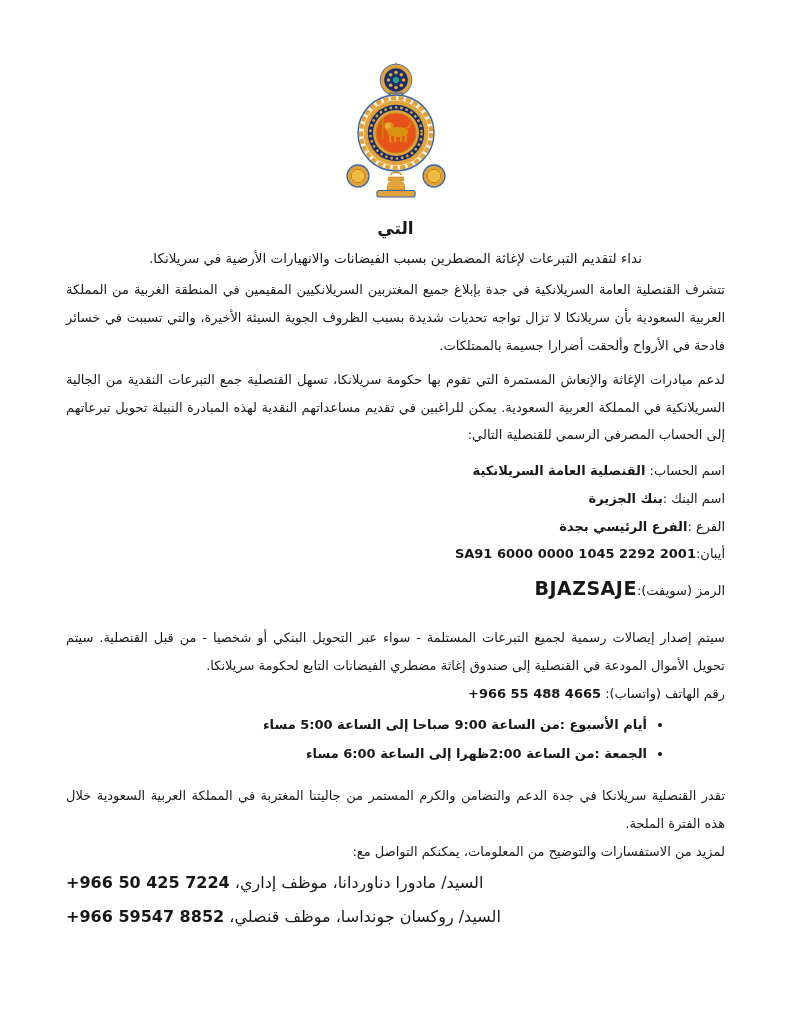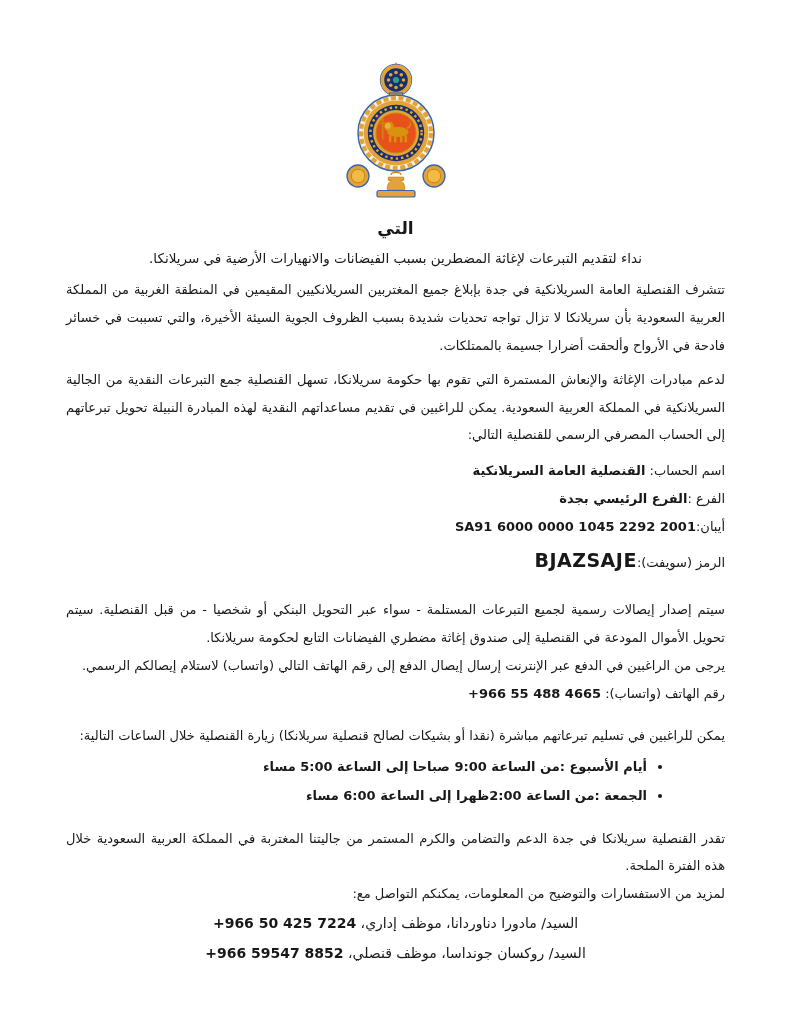--- a/index.html
+++ b/index.html
@@ -77,23 +77,23 @@
   }
   .hours-list li {
     font-size: 13px;
     font-weight: bold;
     line-height: 2.25;
     text-align: right;
   }
   .closing { margin-top: 14px; }
   .contact-line {
     margin: 0;
-    font-size: 14px;
+    font-size: 16px;
     line-height: 2.15;
-    text-align: center;
+    text-align: left;
   }
 </style>
 </head>
 <body>
 
 <div class="page">
 
   <div class="emblem-wrap">
     <svg width="106" height="140" viewBox="0 0 104 140" aria-hidden="true">
 
@@ -157,33 +157,32 @@
   </div>
 
   <h1 class="doc-title">التي</h1>
   <h2 class="doc-subtitle">نداء لتقديم التبرعات لإغاثة المضطرين بسبب الفيضانات والانهيارات الأرضية في سريلانكا.</h2>
 
   <p class="para">تتشرف القنصلية العامة السريلانكية في جدة بإبلاغ جميع المغتربين السريلانكيين المقيمين في المنطقة الغربية من المملكة العربية السعودية بأن سريلانكا لا تزال تواجه تحديات شديدة بسبب الظروف الجوية السيئة الأخيرة، والتي تسببت في خسائر فادحة في الأرواح وألحقت أضرارا جسيمة بالممتلكات.</p>
   <p class="para">لدعم مبادرات الإغاثة والإنعاش المستمرة التي تقوم بها حكومة سريلانكا، تسهل القنصلية جمع التبرعات النقدية من الجالية السريلانكية في المملكة العربية السعودية. يمكن للراغبين في تقديم مساعداتهم النقدية لهذه المبادرة النبيلة تحويل تبرعاتهم إلى الحساب المصرفي الرسمي للقنصلية التالي:</p>
 
   <div class="bank">
     <p><span>اسم الحساب: </span><span class="bold-val">القنصلية العامة السريلانكية</span></p>
+    <p><span>اسم البنك :</span><span class="bold-val">بنك الجزيرة</span></p>
     <p><span>الفرع :</span><span class="bold-val">الفرع الرئيسي بجدة</span></p>
     <p><span>أيبان:</span><span class="num" dir="ltr">SA91 6000 0000 1045 2292 2001</span></p>
     <p><span>الرمز (سويفت):</span><span class="swift-val" dir="ltr">BJAZSAJE</span></p>
   </div>
 
   <div class="receipts">
     <p class="para line">سيتم إصدار إيصالات رسمية لجميع التبرعات المستلمة - سواء عبر التحويل البنكي أو شخصيا - من قبل القنصلية. سيتم تحويل الأموال المودعة في القنصلية إلى صندوق إغاثة مضطري الفيضانات التابع لحكومة سريلانكا.</p>
-    <p class="para tight" style="margin-top:0;">يرجى من الراغبين في الدفع عبر الإنترنت إرسال إيصال الدفع إلى رقم الهاتف التالي (واتساب) لاستلام إيصالكم الرسمي.</p>
     <p class="para" style="margin-top:0; text-align:right;"><span>رقم الهاتف (واتساب): </span><span class="num" dir="ltr">+966 55 488 4665</span></p>
   </div>
 
   <div>
-    <p class="para" style="margin-top:14px;">يمكن للراغبين في تسليم تبرعاتهم مباشرة (نقدا أو بشيكات لصالح قنصلية سريلانكا) زيارة القنصلية خلال الساعات التالية:</p>
     <ul class="hours-list">
       <li><span>أيام الأسبوع :من الساعة 9:00 صباحا إلى الساعة 5:00 مساء</span></li>
       <li><span>الجمعة :من الساعة 2:00ظهرا إلى الساعة 6:00 مساء</span></li>
     </ul>
   </div>
 
   <div class="closing">
     <p class="para" style="margin-top:0;">تقدر القنصلية سريلانكا في جدة الدعم والتضامن والكرم المستمر من جاليتنا المغتربة في المملكة العربية السعودية خلال هذه الفترة الملحة.</p>
     <p class="para" style="margin-top:0; text-align:right;">لمزيد من الاستفسارات والتوضيح من المعلومات، يمكنكم التواصل مع:</p>
     <p class="contact-line"><span>السيد/ مادورا دناوردانا، موظف إداري، </span><span class="num" dir="ltr">+966 50 425 7224</span></p>

